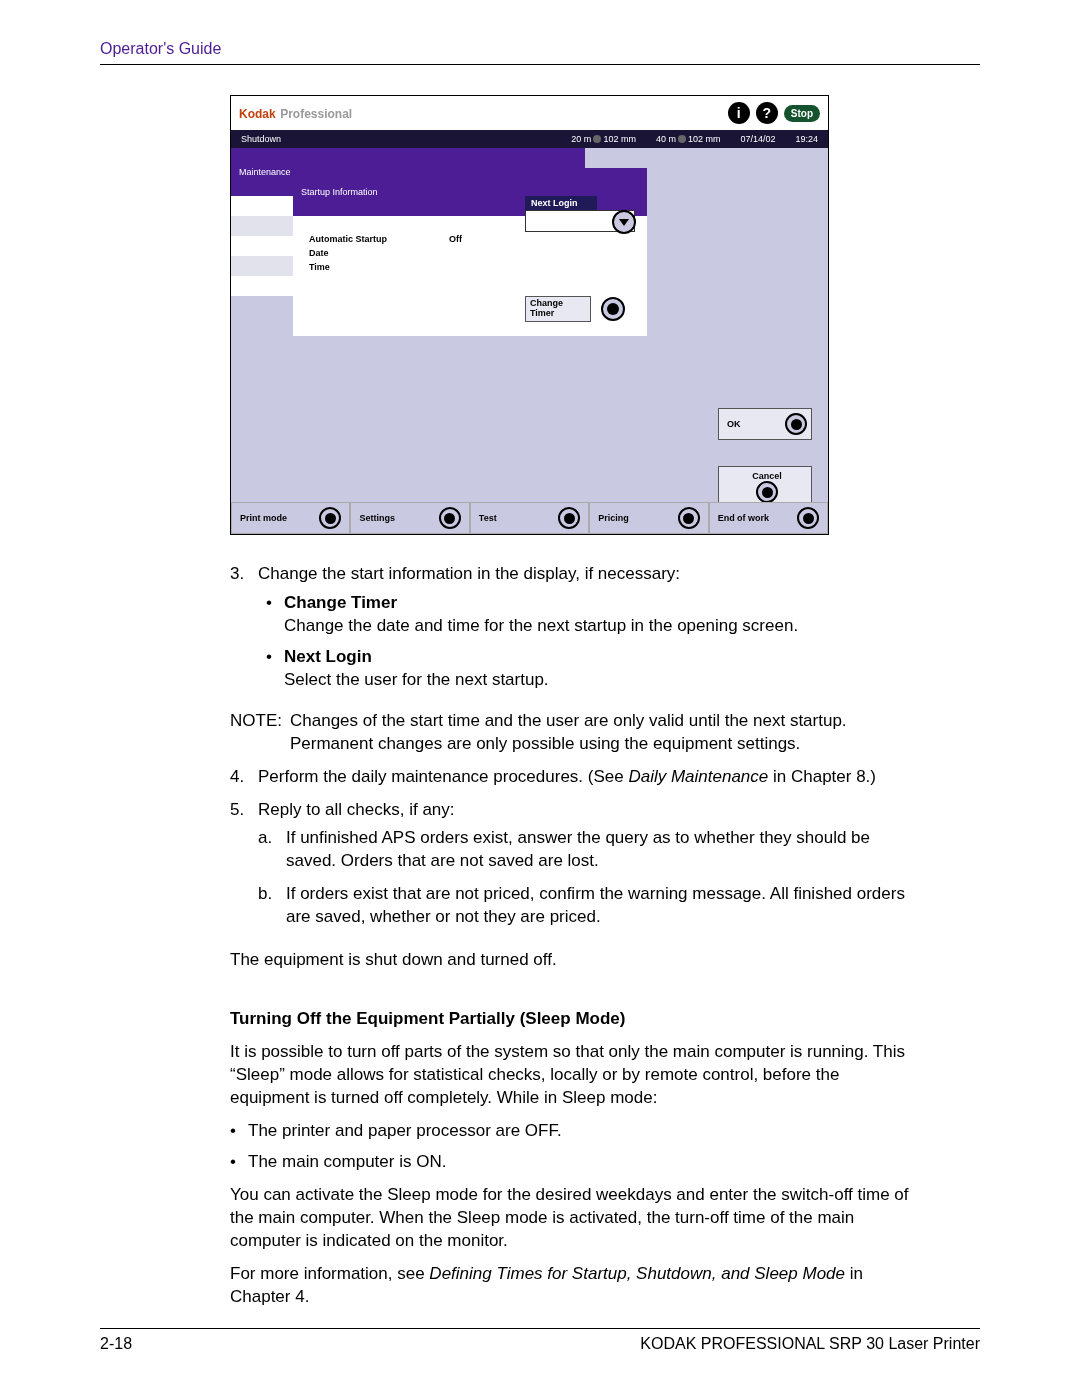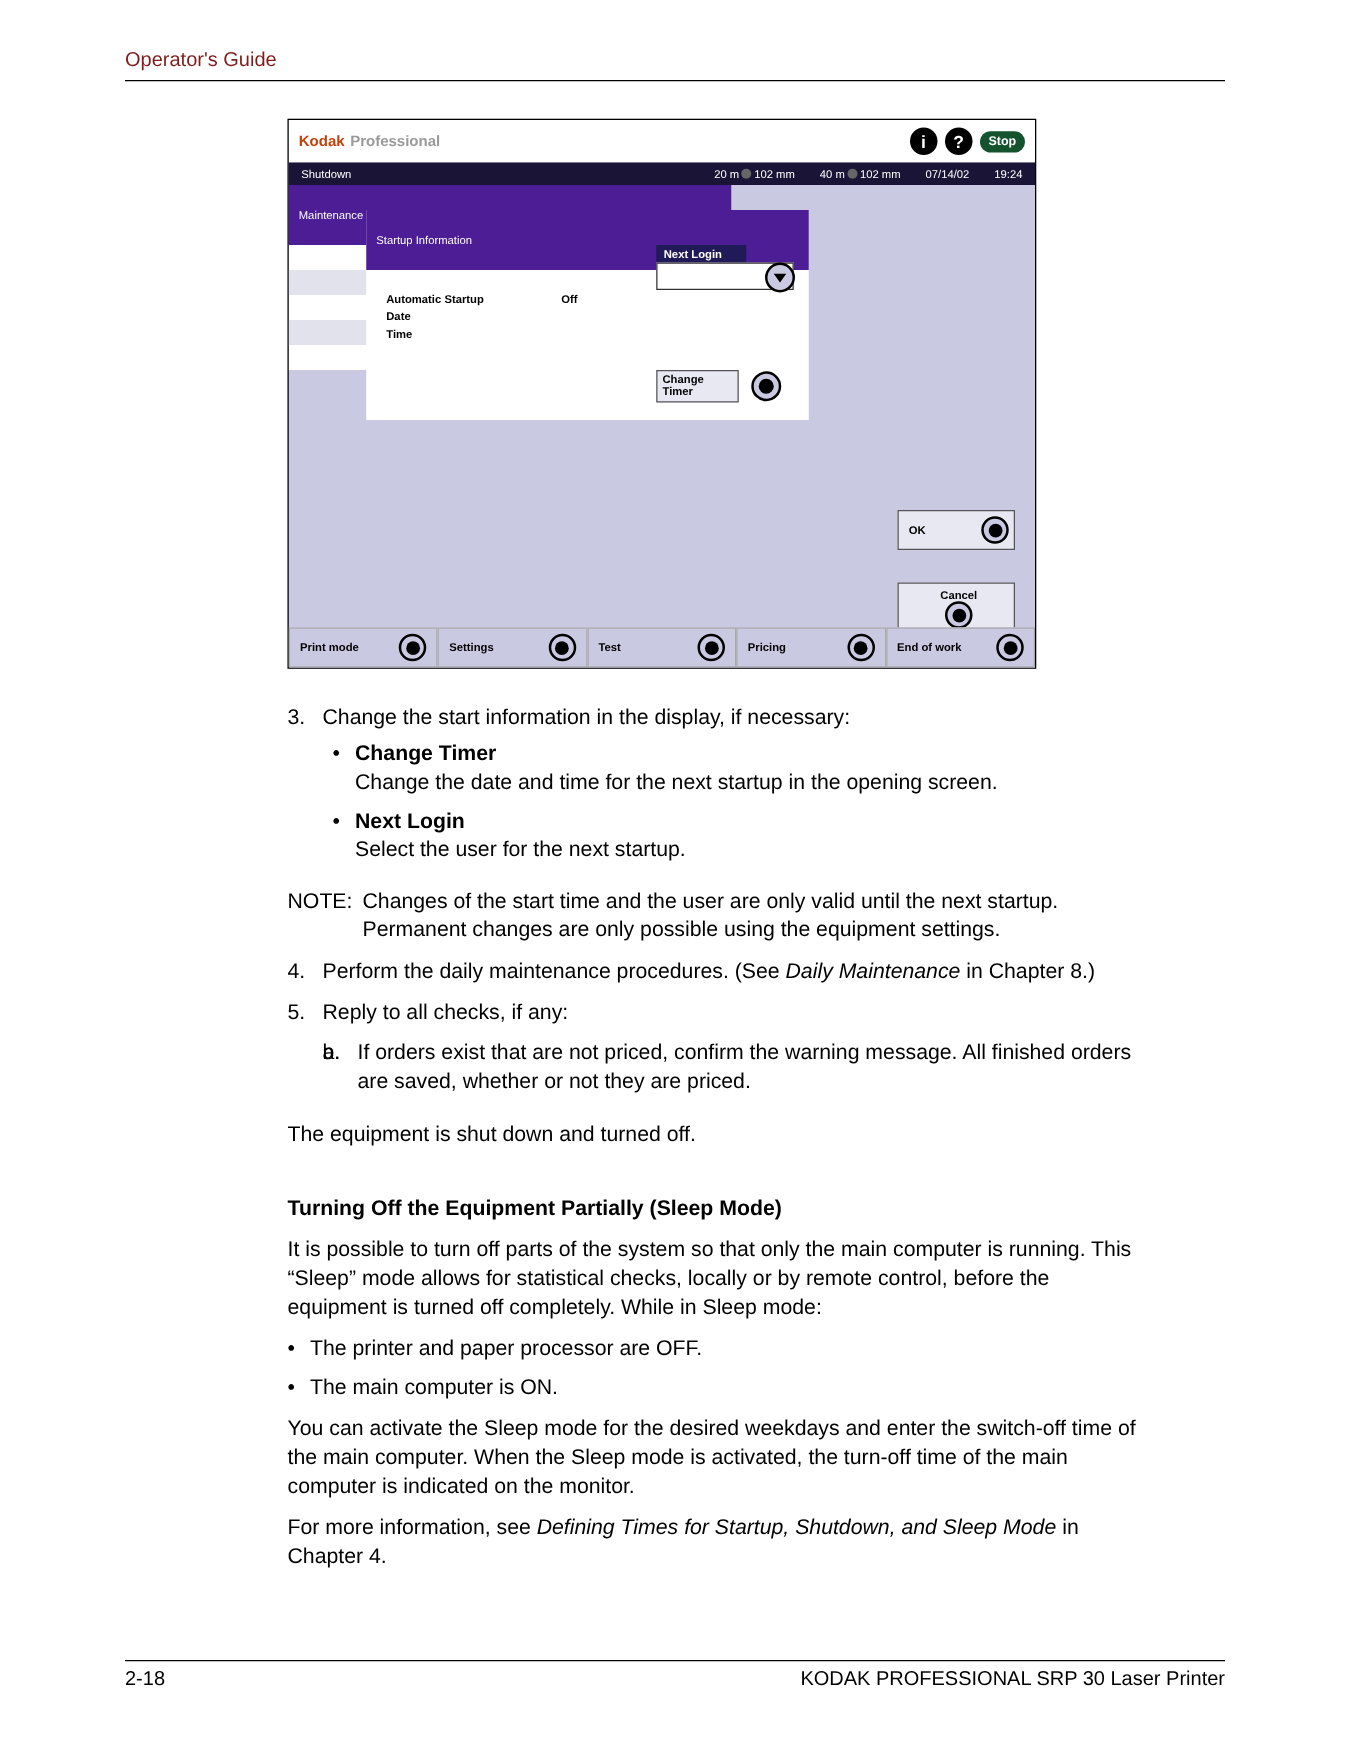--- a/index.html
+++ b/index.html
@@ -5,21 +5,21 @@
   * { margin: 0; padding: 0; box-sizing: border-box; }
   body { font-family: Arial, Helvetica, sans-serif; background: #fff; }
   .page {
     width: 1080px;
     height: 1397px;
     position: relative;
     padding: 40px 100px 40px 100px;
   }
   .header-text {
     font-size: 16px;
-    color: #7f1d1d;
+    color: #4c1d95;
     margin-bottom: 6px;
   }
   .header-rule {
     border: none;
     border-top: 1px solid #000;
     margin-bottom: 30px;
   }
   .screenshot-wrap {
     margin-left: 130px;
     margin-bottom: 28px;
@@ -366,21 +366,21 @@
           <span class="n">4.</span>
         <div class="t">
           <span>Perform the daily maintenance procedures. (See </span><span class="italic">Daily Maintenance</span><span> in Chapter 8.)</span>
         </div>
       </li>
       <li class="num">
           <span class="n">5.</span>
         <div class="t">
           <span>Reply to all checks, if any:</span>
           <ol class="alpha">
-            <li><span class="a">a.</span></li>
+            <li><span class="a">a.</span><span>If unfinished APS orders exist, answer the query as to whether they should be saved. Orders that are not saved are lost.</span></li>
             <li><span class="a">b.</span><span>If orders exist that are not priced, confirm the warning message. All finished orders are saved, whether or not they are priced.</span></li>
           </ol>
         </div>
       </li>
     </ol>
 
     <p>The equipment is shut down and turned off.</p>
 
     <p class="heading">Turning Off the Equipment Partially (Sleep Mode)</p>
 

